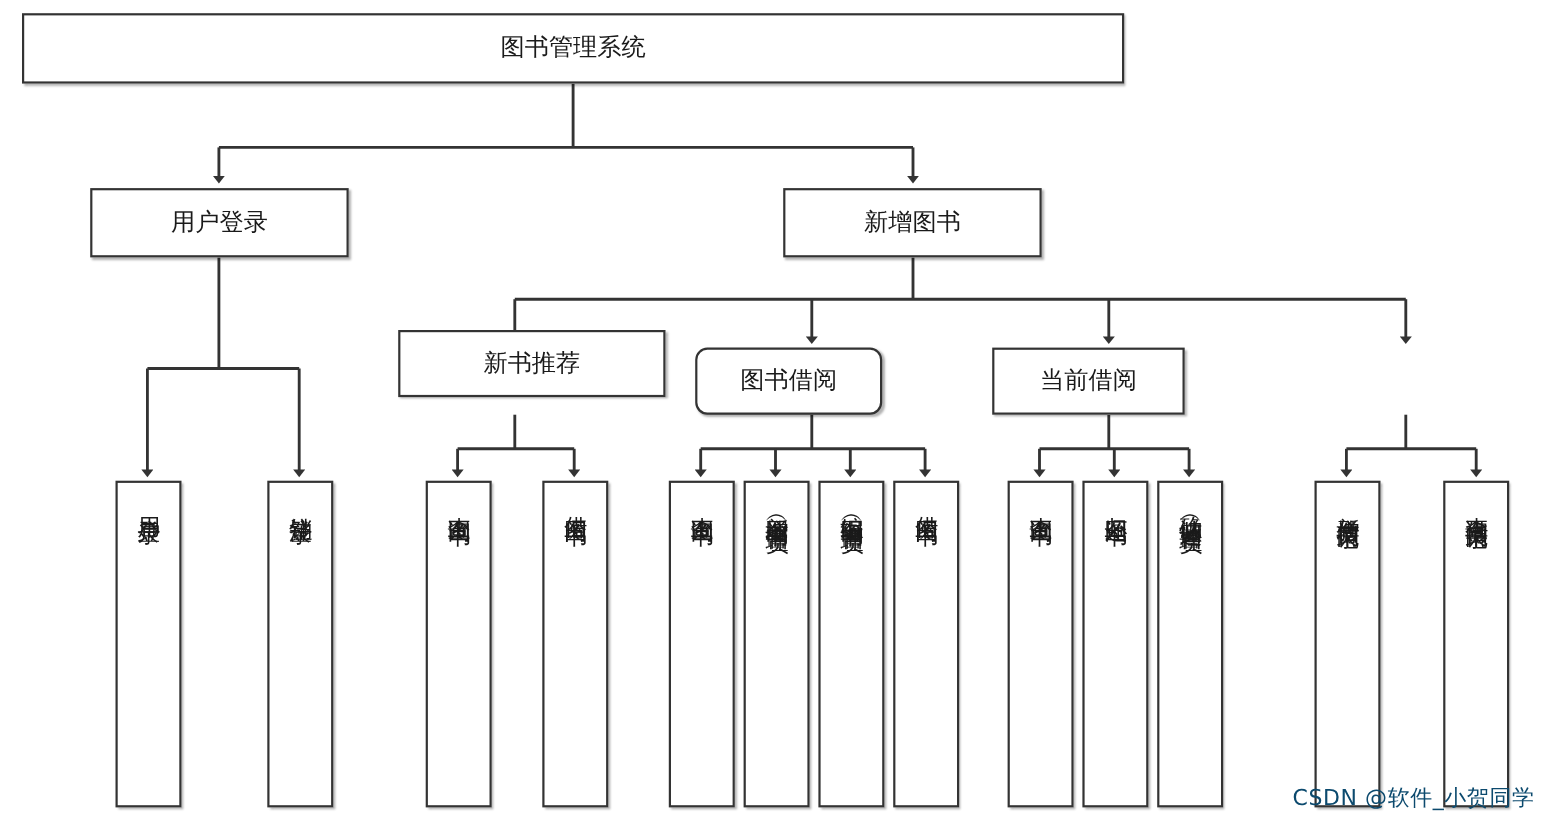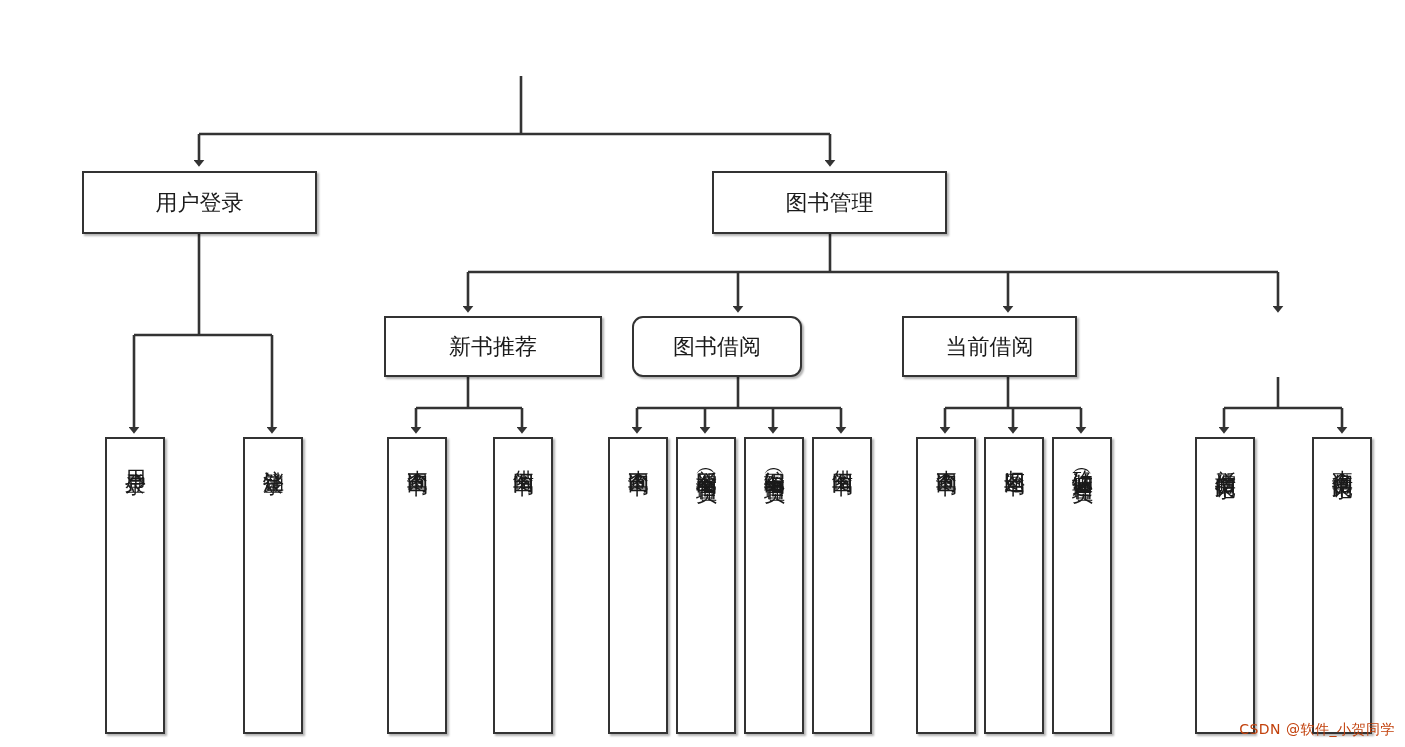--- a/index.html
+++ b/index.html
@@ -61,22 +61,22 @@
     text-orientation: upright;
     font-size: 21px;
     line-height: 1.0;
     letter-spacing: 2px;
     white-space: nowrap;
   }
   #watermark {
     position: absolute;
     right: 10px;
     bottom: 8px;
-    font-size: 14px;
-    color: #c2410c;
+    font-size: 20px;
+    color: #0c4a6e;
     letter-spacing: 0.5px;
     z-index: 5;
     user-select: none;
     white-space: nowrap;
   }
 </style>
 </head>
 <body>
 
 <div id="diagram-root">
@@ -124,29 +124,32 @@
       <path d="M1013,408 L1013,430" marker-end="url(#arrowhead)"></path>
       <path d="M1081,408 L1081,430" marker-end="url(#arrowhead)"></path>
 
       <path d="M1278,377 L1278,408"></path>
       <path d="M1224,408 L1342,408"></path>
       <path d="M1224,408 L1224,430" marker-end="url(#arrowhead)"></path>
       <path d="M1342,408 L1342,430" marker-end="url(#arrowhead)"></path>
     </g>
   </svg>
 
+  <div class="node root horiz" style="left:20px; top:12px; width:1002px; height:64px;">
+    <span class="node-label">图书管理系统</span>
+  </div>
 
   <div class="node horiz" style="left:82px; top:171px; width:235px; height:63px;">
     <span class="node-label">用户登录</span>
   </div>
   <div class="node horiz" style="left:712px; top:171px; width:235px; height:63px;">
-    <span class="node-label">图书管理</span>
-  </div>
-
-  <div class="node horiz" style="left:362px; top:316px; width:218px; height:61px;margin-left:22px;">
+    <span class="node-label">新增图书</span>
+  </div>
+
+  <div class="node horiz" style="left:362px; top:300px; width:243px; height:61px;">
     <span class="node-label">新书推荐</span>
   </div>
   <div class="node horiz" style="left:632px; top:316px; width:170px; height:61px;border-radius:11px;">
     <span class="node-label">图书借阅</span>
   </div>
   <div class="node horiz" style="left:902px; top:316px; width:175px; height:61px;">
     <span class="node-label">当前借阅</span>
   </div>
 
   <div class="node vert" style="left:105px; top:437px; width:60px; height:297px;">

